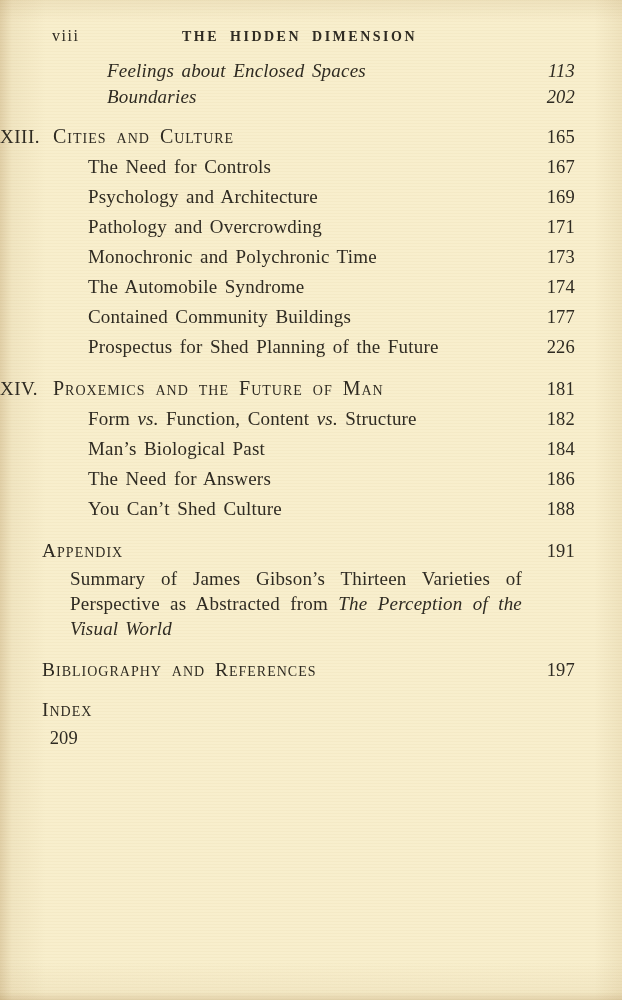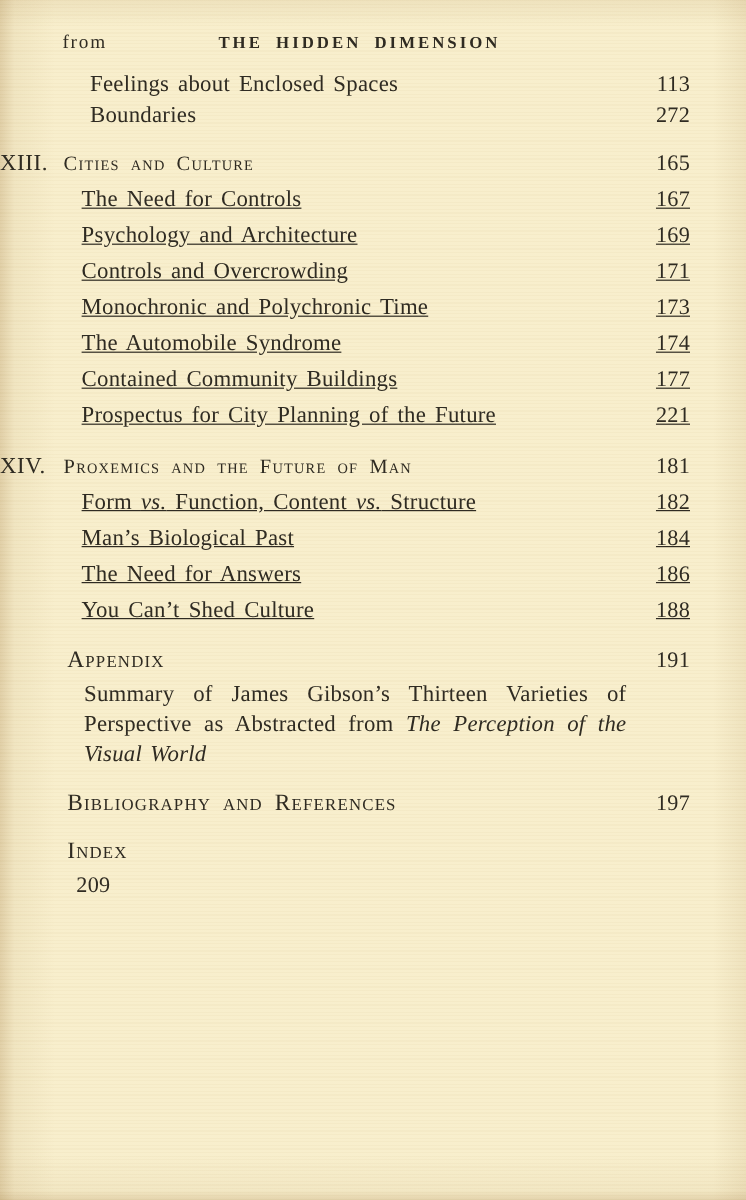--- a/index.html
+++ b/index.html
@@ -24,86 +24,86 @@
   .folio{
     position:absolute;left:52px;top:0;font-size:16px;letter-spacing:1.5px;line-height:20px;
   }
   .running{
     position:absolute;left:calc(50% + 12px);transform:translateX(-50%);top:1px;
     font-size:14px;font-weight:bold;letter-spacing:2.5px;word-spacing:5px;line-height:20px;white-space:nowrap;
   }
   .row{display:flex;align-items:baseline;font-size:19px;line-height:29px;word-spacing:2.5px;letter-spacing:0.2px;}
   .row .lab{flex:1;}
   .row .pg{text-align:right;min-width:36px;font-size:18.5px;}
-  .row.sub{padding-left:68px;text-decoration:underline;}
-  .row.contd{padding-left:75px;line-height:26px;}
+  .row.sub{padding-left:88px;}
+  .row.contd{padding-left:107px;line-height:26px;font-style:italic;}
   .row.chapter{margin-top:12px;}
   .row.chapter .num{display:inline-block;width:53px;letter-spacing:0.5px;}
   .sc{font-variant:small-caps;letter-spacing:1px;word-spacing:4px;}
-  .row.chapter .title{flex:1;font-size:17px;}
-  .row.back{padding-left:56px;}
+  .row.chapter .title{flex:1;font-size:20px;}
+  .row.back{padding-left:42px;}
   .row.back .title{flex:1;font-size:19.5px;}
   .row.bm0{margin-top:12px;}
   .row.bm1{margin-top:14px;}
   .row.bm2{margin-top:10px;flex-direction:column;}
   .note{
     margin:0 0 0 70px;width:452px;font-size:19px;line-height:25px;
     word-spacing:2px;letter-spacing:0.2px;text-align:justify;
   }
   .it{font-style:italic;}
 </style>
 </head>
 <body>
 
 <div class="content">
   <div class="pageheader">
-    <span class="folio">from</span>
+    <span class="folio">viii</span>
     <span class="running">THE HIDDEN DIMENSION</span>
   </div>
   <div>
       <div class="row contd">
         <span class="lab ">Feelings about Enclosed Spaces</span>
         <span class="pg">113</span>
       </div>
       <div class="row contd">
         <span class="lab ">Boundaries</span>
-        <span class="pg">272</span>
+        <span class="pg">202</span>
       </div>
       <div class="row chapter">
         <span class="num">XIII.</span>
         <span class="title sc">Cities and Culture</span>
         <span class="pg">165</span>
       </div>
       <div class="row sub">
         <span class="lab ">The Need for Controls</span>
         <span class="pg">167</span>
       </div>
       <div class="row sub">
         <span class="lab ">Psychology and Architecture</span>
         <span class="pg">169</span>
       </div>
       <div class="row sub">
-        <span class="lab ">Controls and Overcrowding</span>
+        <span class="lab ">Pathology and Overcrowding</span>
         <span class="pg">171</span>
       </div>
       <div class="row sub">
         <span class="lab ">Monochronic and Polychronic Time</span>
         <span class="pg">173</span>
       </div>
       <div class="row sub">
         <span class="lab ">The Automobile Syndrome</span>
         <span class="pg">174</span>
       </div>
       <div class="row sub">
         <span class="lab ">Contained Community Buildings</span>
         <span class="pg">177</span>
       </div>
       <div class="row sub">
-        <span class="lab ">Prospectus for City Planning of the Future</span>
-        <span class="pg">221</span>
+        <span class="lab ">Prospectus for Shed Planning of the Future</span>
+        <span class="pg">226</span>
       </div>
       <div class="row chapter">
         <span class="num">XIV.</span>
         <span class="title sc">Proxemics and the Future of Man</span>
         <span class="pg">181</span>
       </div>
       <div class="row sub">
         <span class="lab "><span>Form </span><span class="it">vs.</span><span> Function, Content </span><span class="it">vs.</span><span> Structure</span></span>
         <span class="pg">182</span>
       </div>

